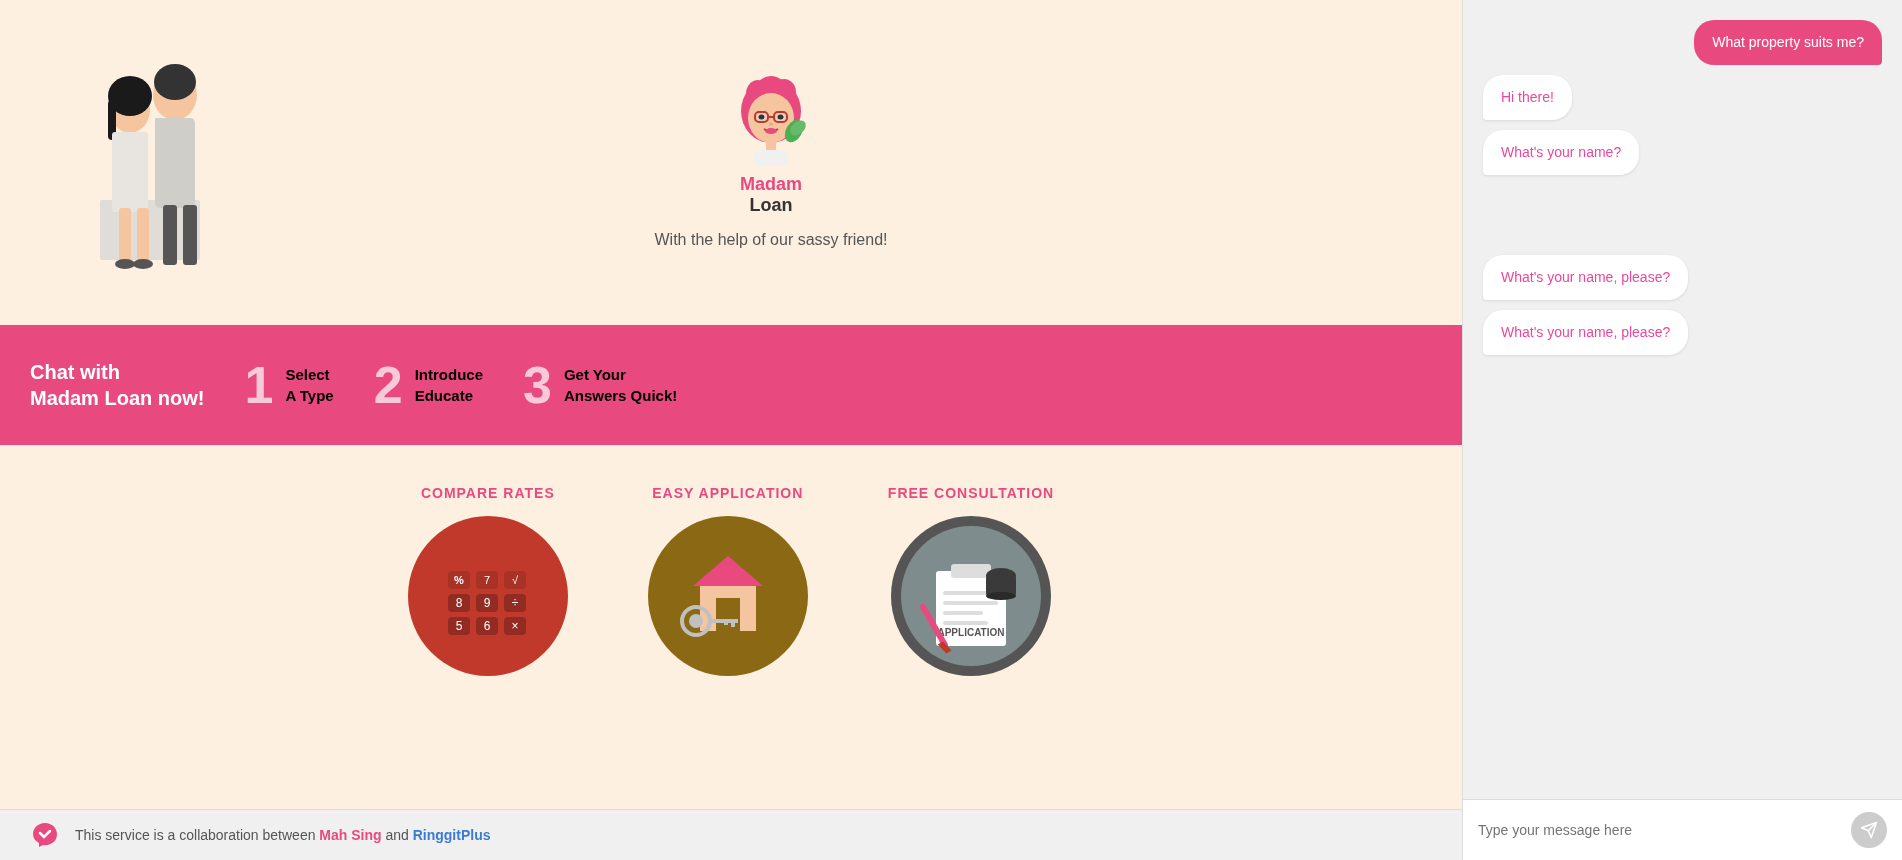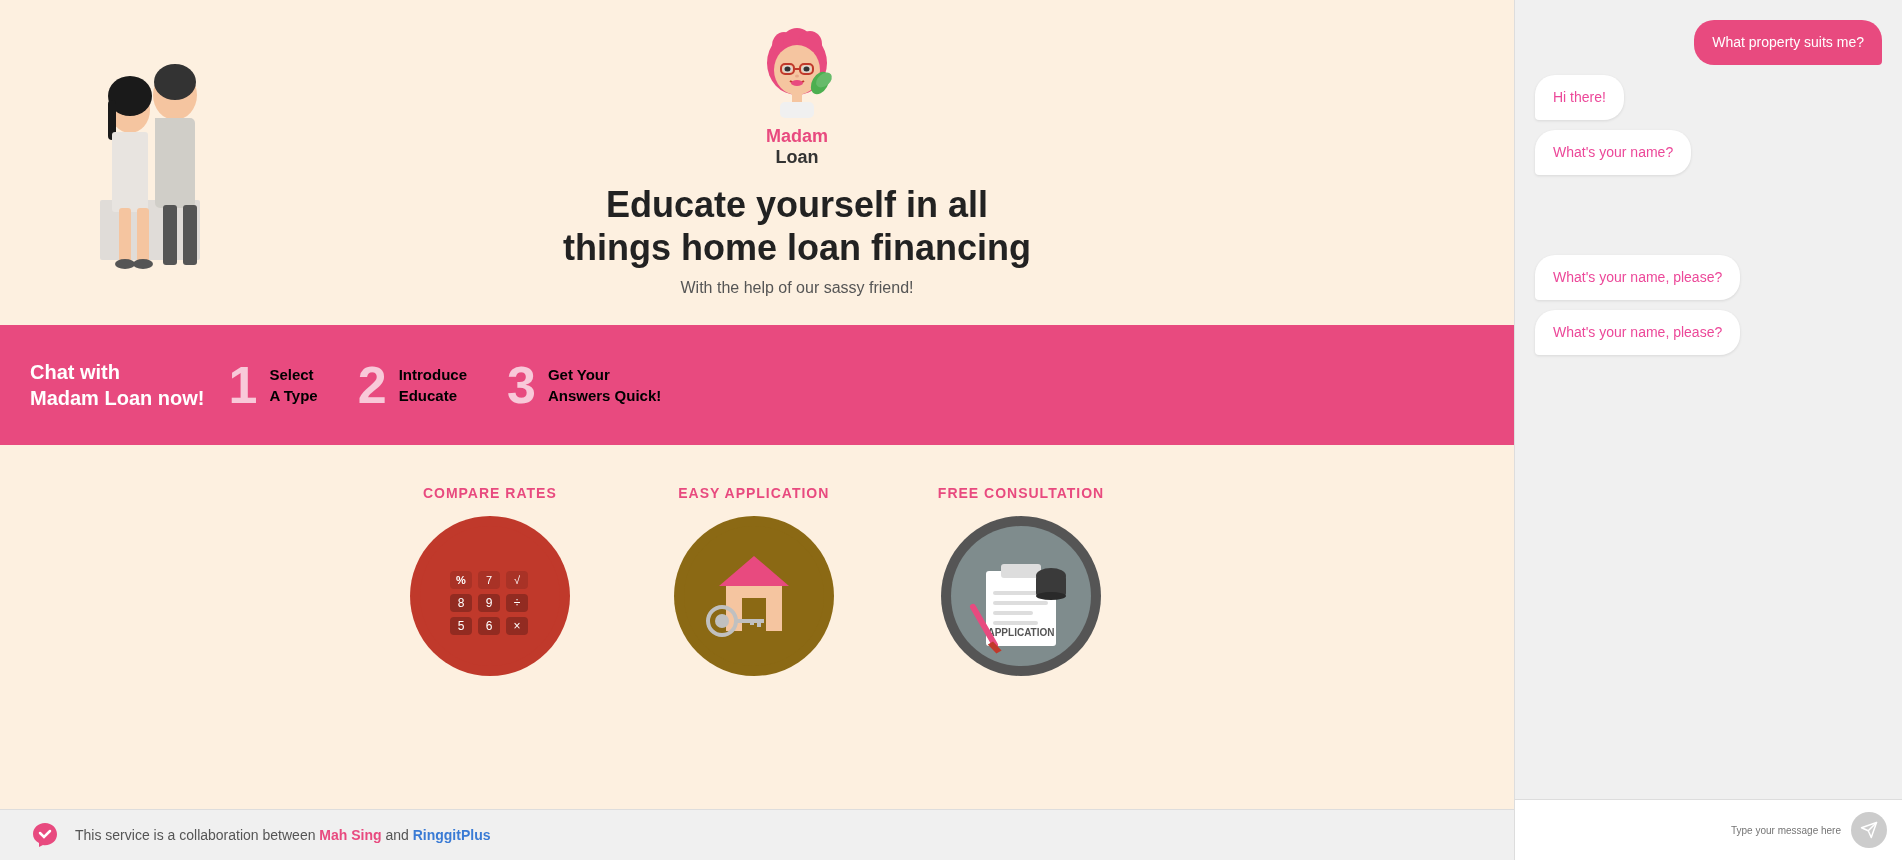--- a/index.html
+++ b/index.html
@@ -96,21 +96,21 @@
       padding: 0 30px;
       height: 120px;
       color: white;
     }
 
     .chat-cta {
       font-size: 20px;
       font-weight: bold;
       color: white;
       line-height: 1.3;
-      margin-right: 24px;
+      margin-right: 40px;
       white-space: nowrap;
     }
 
     .steps-list {
       display: flex;
       align-items: center;
       gap: 40px;
       flex: 1;
     }
 
@@ -131,21 +131,21 @@
       font-size: 15px;
       font-weight: bold;
       color: #000000;
       line-height: 1.4;
     }
 
     
     .features {
       display: flex;
       justify-content: center;
-      gap: 104px;
+      gap: 80px;
       padding: 40px 48px;
       background: #fdf0e0;
       flex: 1;
     }
 
     .feature-item {
       display: flex;
       flex-direction: column;
       align-items: center;
       gap: 15px;
@@ -210,21 +210,21 @@
       font-weight: bold;
     }
 
     .footer-text .ringgit {
       color: #3a7bd5;
       font-weight: bold;
     }
 
     
     .chat-panel {
-      width: 388px;
+      width: 440px;
       background: #f0f0f0;
       display: flex;
       flex-direction: column;
       position: relative;
       border-left: 1px solid #ddd;
     }
 
     .chat-messages {
       flex: 1;
       padding: 20px 20px 10px;
@@ -263,24 +263,23 @@
       border-top: 1px solid #ddd;
       display: flex;
       align-items: center;
       gap: 10px;
     }
 
     .chat-input {
       flex: 1;
       border: none;
       outline: none;
-      font-size: 10px;
+      font-size: 14px;
       color: #a16207;
       padding: 8px 0;
-      text-align: right;
     }
 
     .send-btn {
       width: 36px;
       height: 36px;
       border-radius: 50%;
       background: #ccc;
       border: none;
       cursor: pointer;
       display: flex;
@@ -365,21 +364,20 @@
           <rect x="40" y="64" width="10" height="12" fill="#f5c5a0"></rect>
 
           <rect x="28" y="74" width="34" height="16" fill="#f0f0f0" rx="5"></rect>
         </svg>
         <div class="madam-name">
           <span class="madam">Madam</span>
           <br>
           <span class="loan">Loan</span>
         </div>
       </div>
-      <div class="hero-title">Educate yourself in all things home loan financing</div>
       <div class="hero-subtitle">With the help of our sassy friend!</div>
     </div>
   </div>
 
   <div class="steps-banner">
     <div class="chat-cta">
       <span>Chat with</span><br>
       <span>Madam Loan now!</span>
     </div>
     <div class="steps-list">

